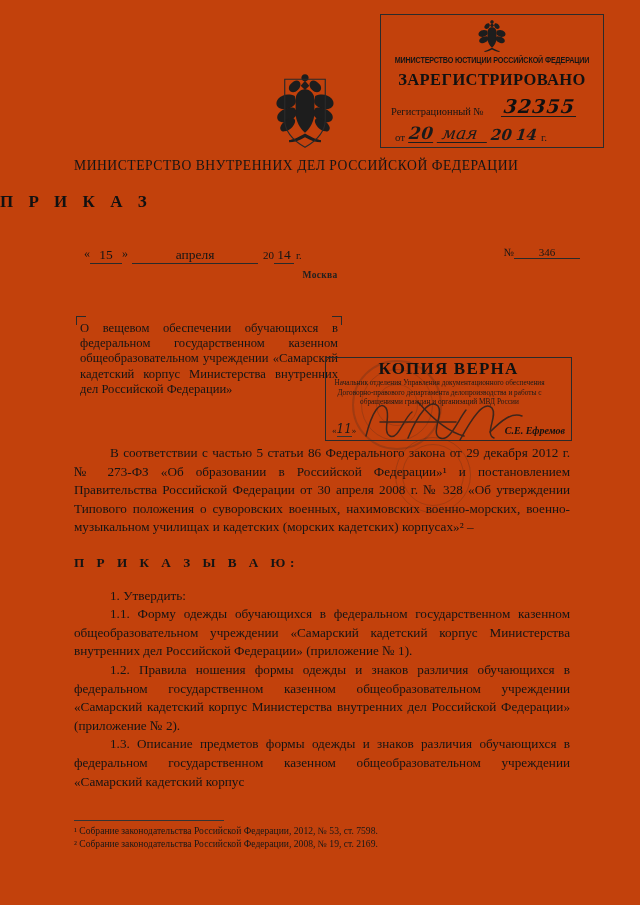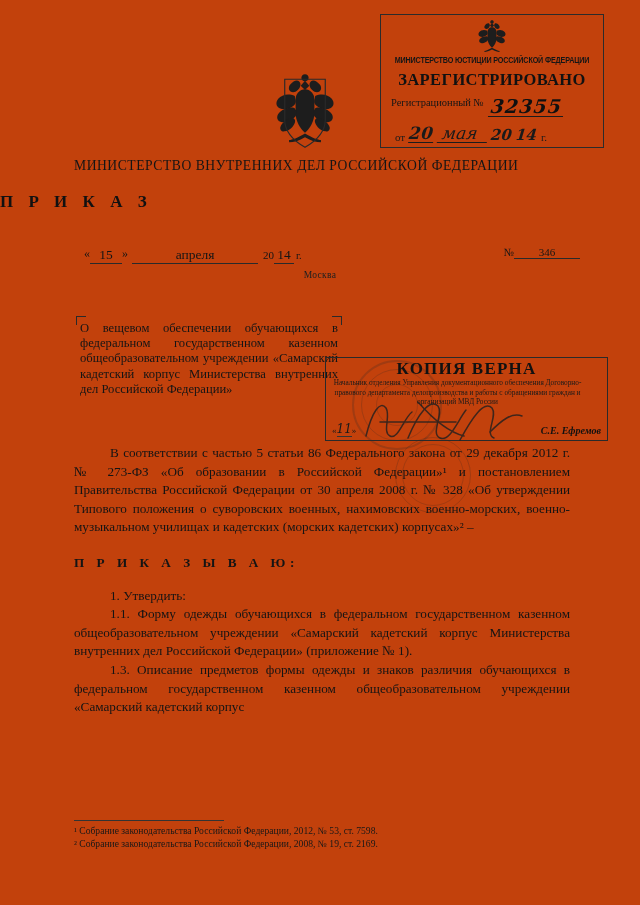--- a/index.html
+++ b/index.html
@@ -72,22 +72,22 @@
     font-family: "Liberation Serif", serif;
   }
   .reg-numline {
     position: absolute;
     top: 82px;
     left: 10px;
     right: 10px;
     font-size: 11px;
     color: #161616;
     display: flex;
-    align-items: flex-start;
-    gap: 5px;
+    align-items: flex-end;
+    gap: 18px;
   }
   .reg-numline .lbl { font-size: 10.5px; }
   .reg-hand {
     font-family: "DejaVu Serif", serif;
     font-style: italic;
     font-weight: 700;
     font-size: 19px;
     color: #101010;
     letter-spacing: 1px;
     border-bottom: 1.4px solid #1c1c1c;
@@ -205,20 +205,21 @@
   }
   .city {
     position: absolute;
     left: 0;
     right: 0;
     top: 270px;
     text-align: center;
     font-size: 9.5px;
     color: #202020;
     letter-spacing: 0.3px;
+    font-weight: bold;
   }
 
   
   .titleblock {
     position: absolute;
     left: 80px;
     top: 321px;
     width: 258px;
   }
   .titleblock .corner {
@@ -235,21 +236,21 @@
     text-align: justify;
     text-align-last: left;
     color: #151515;
   }
 
   
   .copy-stamp {
     position: absolute;
     left: 325px;
     top: 357px;
-    width: 283px;
+    width: 247px;
     height: 84px;
     border: 1.1px solid #2a2a2a;
     box-sizing: border-box;
     overflow: hidden;
   }
   .copy-title {
     position: absolute;
     top: 1px;
     left: 0;
     right: 0;
@@ -491,20 +492,21 @@
     </g>
   </svg>
 
   <div class="faint-seal"></div>
 
   <div class="body">
     <p class="indent">В соответствии с частью 5 статьи 86 Федерального закона от 29 декабря 2012 г. № 273-ФЗ «Об образовании в Российской Федерации»¹ и постановлением Правительства Российской Федерации от 30 апреля 2008 г. № 328 «Об утверждении Типового положения о суворовских военных, нахимовских военно-морских, военно-музыкальном училищах и кадетских (морских кадетских) корпусах»² –</p>
     <p class="prikazyvayu">П Р И К А З Ы В А Ю:</p>
     <p class="indent">1. Утвердить:</p>
     <p class="indent">1.1. Форму одежды обучающихся в федеральном государственном казенном общеобразовательном учреждении «Самарский кадетский корпус Министерства внутренних дел Российской Федерации» (приложение № 1).</p>
+    <p class="indent">1.2. Правила ношения формы одежды и знаков различия обучающихся в федеральном государственном казенном общеобразовательном учреждении «Самарский кадетский корпус Министерства внутренних дел Российской Федерации» (приложение № 2).</p>
     <p class="indent">1.3. Описание предметов формы одежды и знаков различия обучающихся в федеральном государственном казенном общеобразовательном учреждении «Самарский кадетский корпус</p>
   </div>
 
   <div class="footnotes">
     <div class="fn-rule"></div>
     <p>¹ Собрание законодательства Российской Федерации, 2012, № 53, ст. 7598.</p>
     <p>² Собрание законодательства Российской Федерации, 2008, № 19, ст. 2169.</p>
   </div>
 
 </div>

